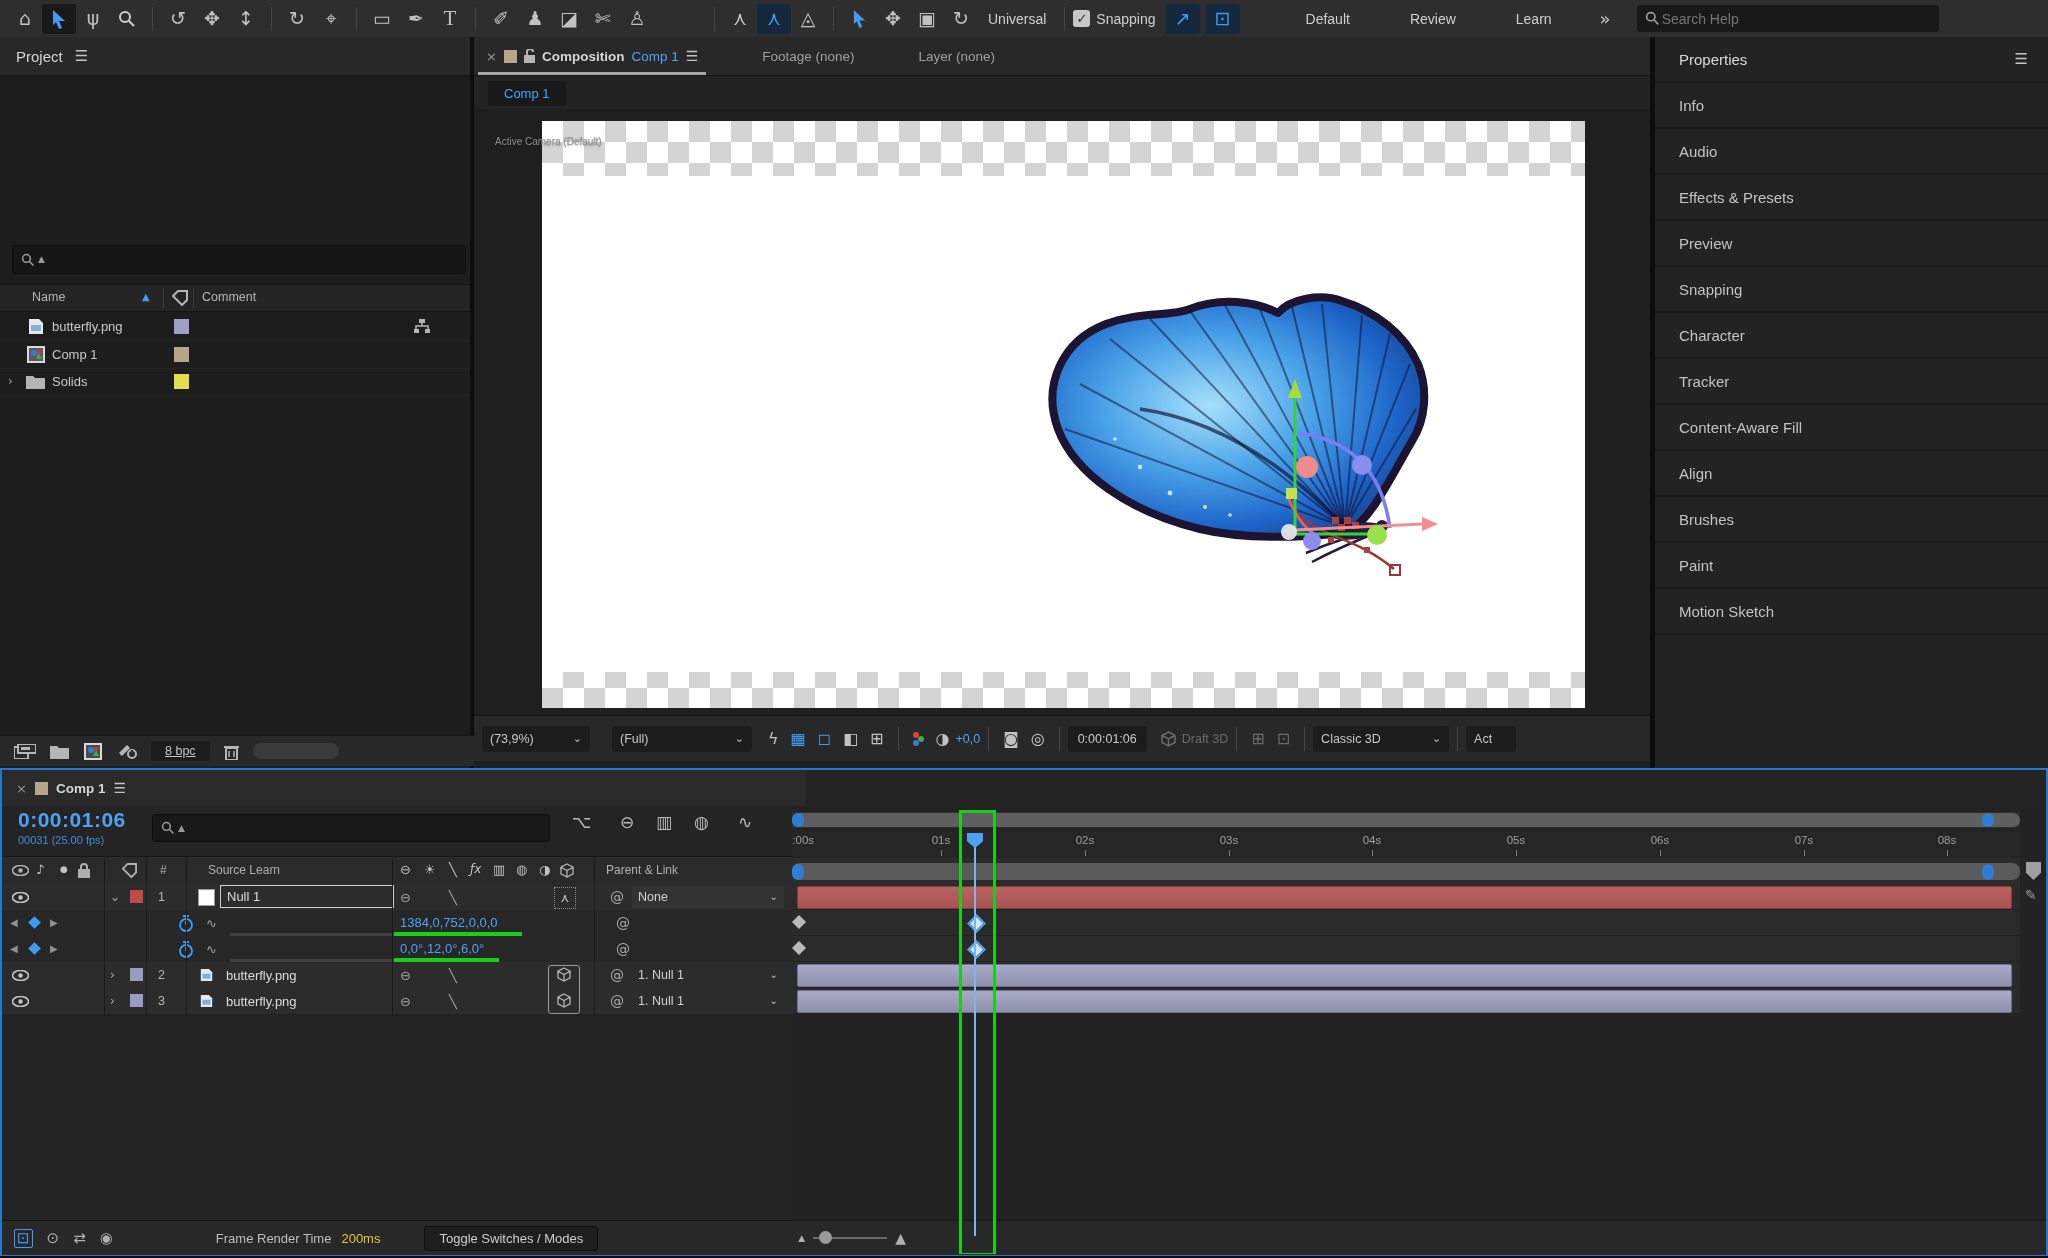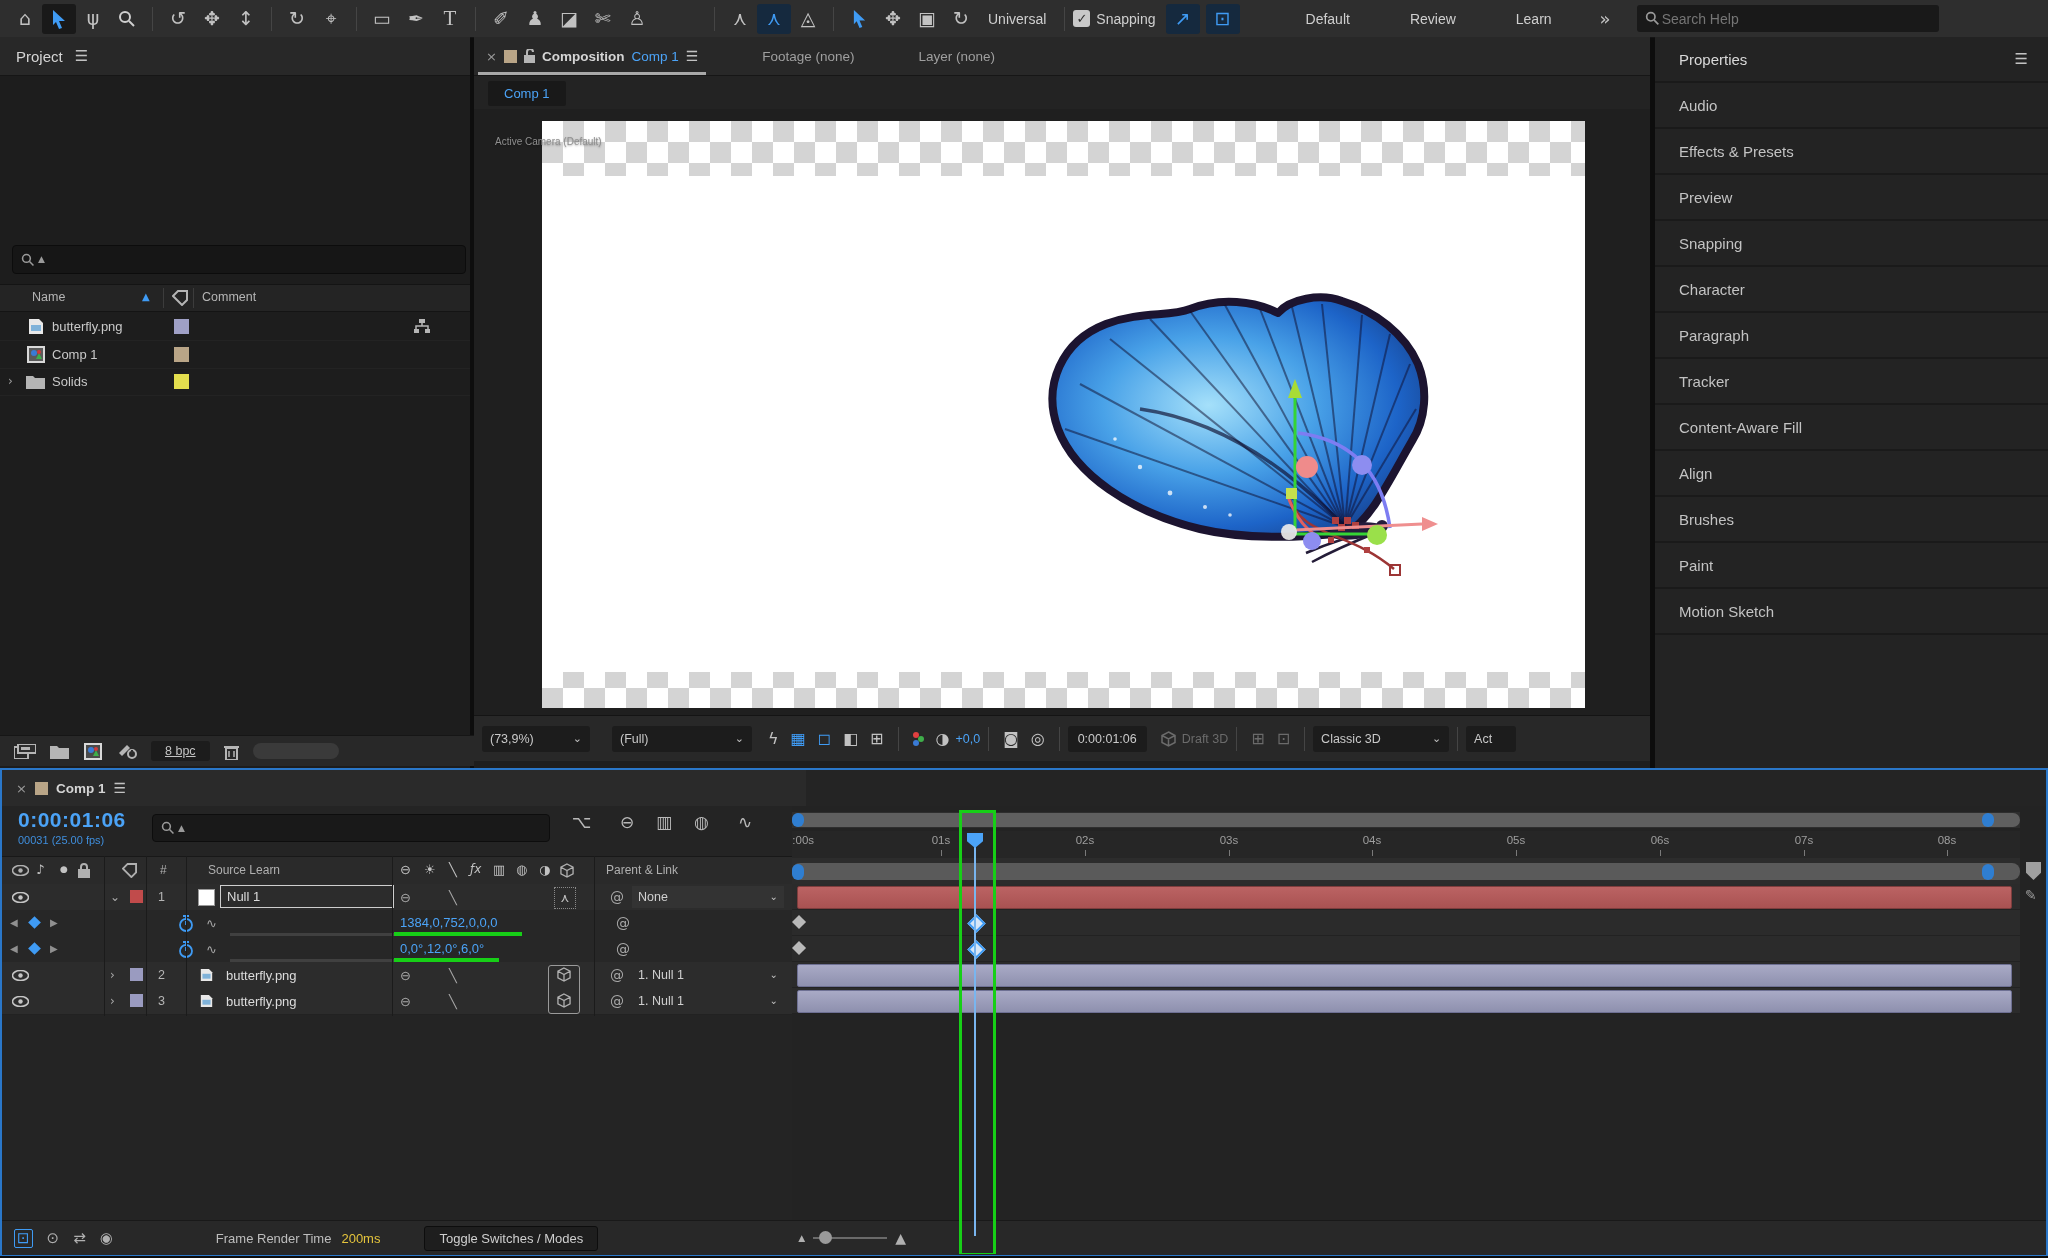--- a/index.html
+++ b/index.html
@@ -497,36 +497,36 @@
     </div>
   </div>
 </div>
 
 <div id="propspanel" class="abs">
   <div class="prop-row header">
     <span>Properties</span>
     <span class="icon" style="font-size:15px">☰</span>
   </div>
   <div class="prop-row">
+      <span>Info</span>
+    </div>
+  <div class="prop-row">
       <span>Audio</span>
     </div>
   <div class="prop-row">
       <span>Effects &amp; Presets</span>
     </div>
   <div class="prop-row">
       <span>Preview</span>
     </div>
   <div class="prop-row">
       <span>Snapping</span>
     </div>
   <div class="prop-row">
       <span>Character</span>
-    </div>
-  <div class="prop-row">
-      <span>Paragraph</span>
     </div>
   <div class="prop-row">
       <span>Tracker</span>
     </div>
   <div class="prop-row">
       <span>Content-Aware Fill</span>
     </div>
   <div class="prop-row">
       <span>Align</span>
     </div>

